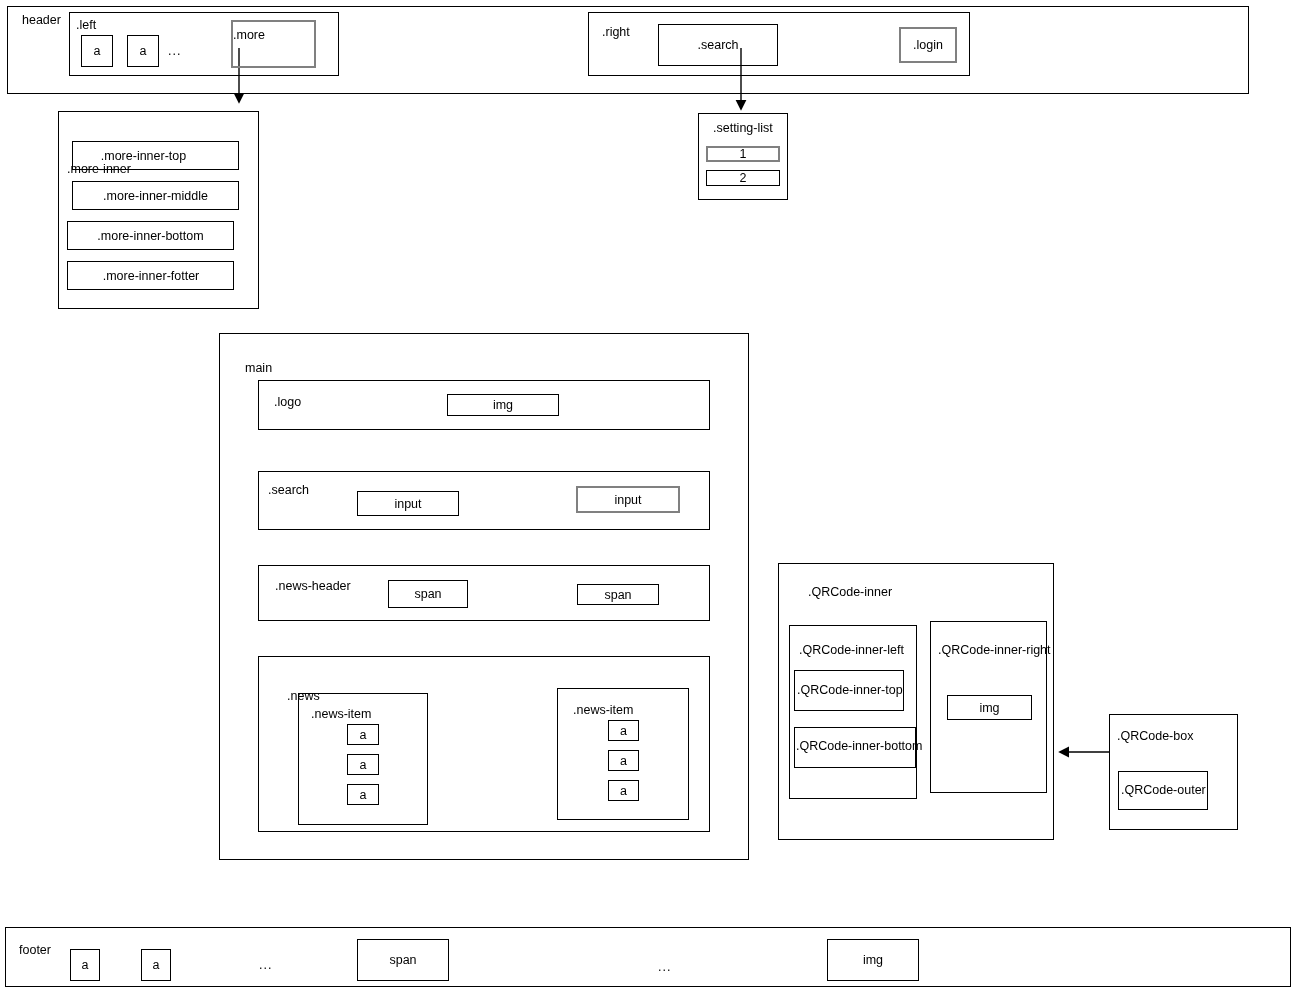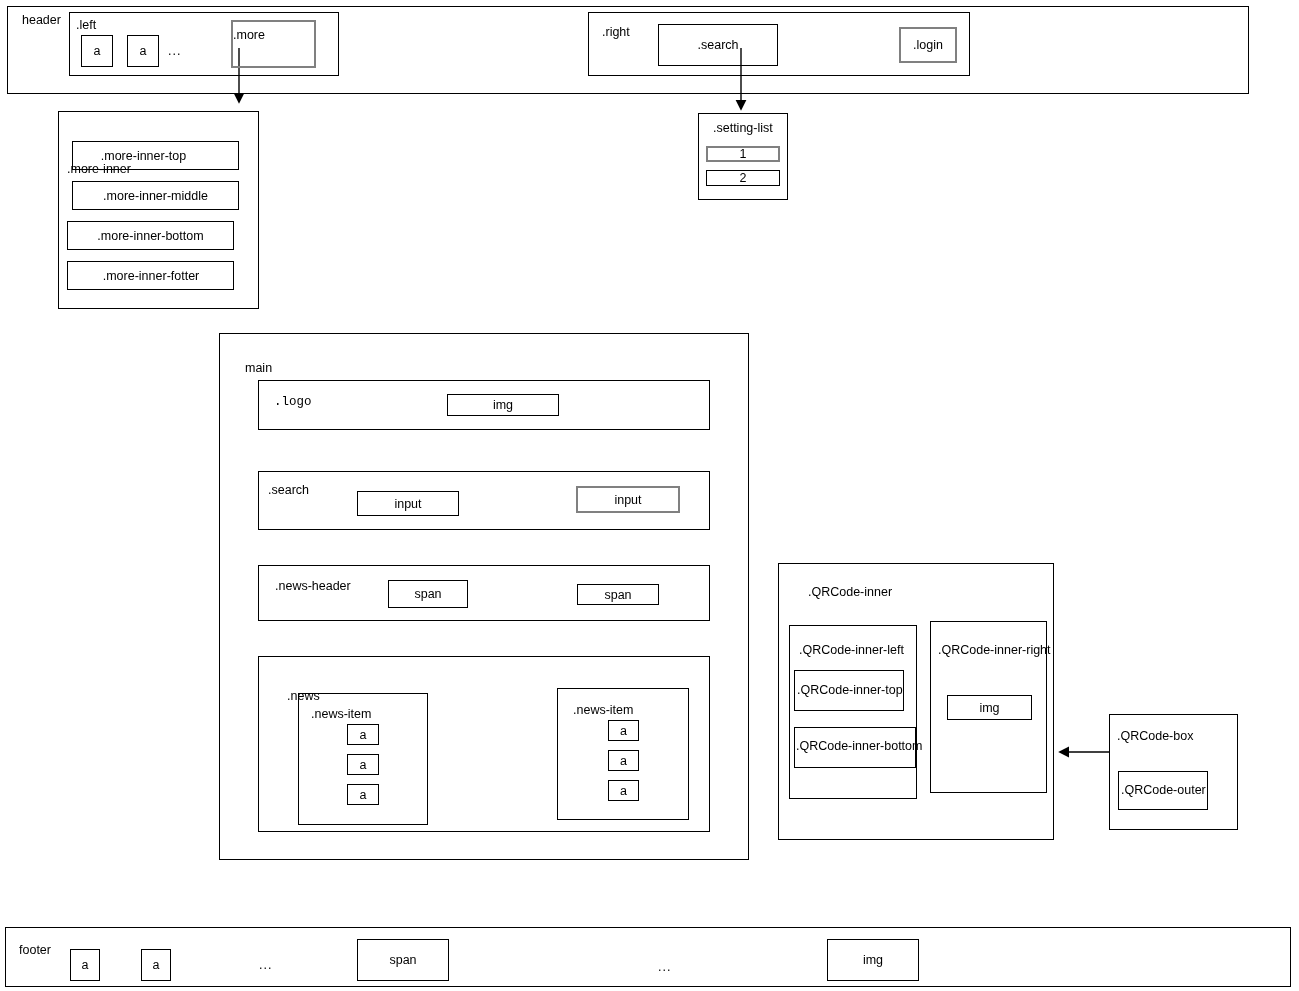--- a/index.html
+++ b/index.html
@@ -127,21 +127,21 @@
   <div class="box gray" style="left:706px; top:146px; width:74px; height:16px;"></div>
   <div class="ctr" style="left:706px; top:146px; width:74px; height:16px;">1</div>
 
   <div class="box" style="left:706px; top:170px; width:74px; height:16px;"></div>
   <div class="ctr" style="left:706px; top:170px; width:74px; height:16px;">2</div>
 
   <div class="box" style="left:219px; top:333px; width:530px; height:527px;"></div>
   <div class="lbl" style="left:245px; top:361px;">main</div>
 
   <div class="box" style="left:258px; top:380px; width:452px; height:50px;"></div>
-  <div class="lbl" style="left:274px; top:395px;font-family:Liberation Mono, monospace;">.logo</div>
+  <div class="lbl" style="left:274px; top:395px;">.logo</div>
   <div class="box" style="left:447px; top:394px; width:112px; height:22px;"></div>
   <div class="ctr" style="left:447px; top:394px; width:112px; height:22px;">img</div>
 
   <div class="box" style="left:258px; top:471px; width:452px; height:59px;"></div>
   <div class="lbl" style="left:268px; top:483px;">.search</div>
 
   <div class="box" style="left:357px; top:491px; width:102px; height:25px;"></div>
   <div class="ctr" style="left:357px; top:491px; width:102px; height:25px;">input</div>
 
   <div class="box gray" style="left:576px; top:486px; width:104px; height:27px;"></div>

